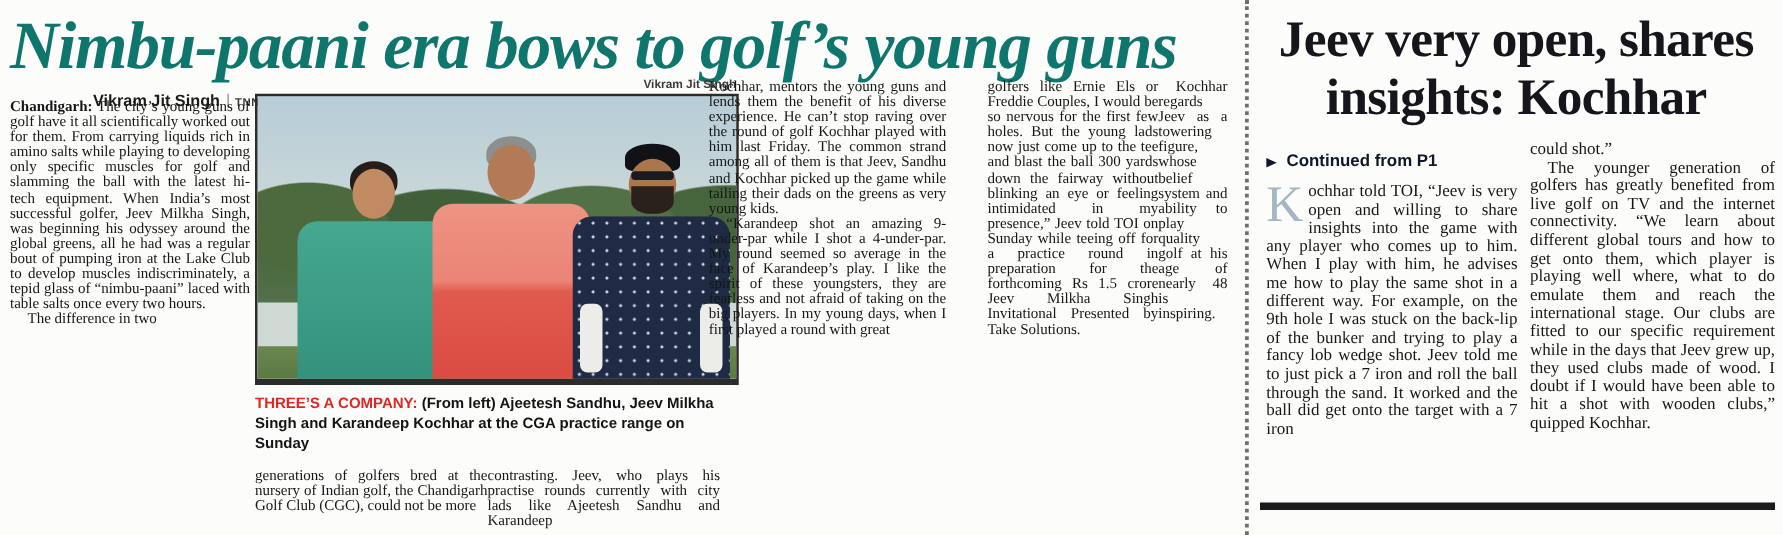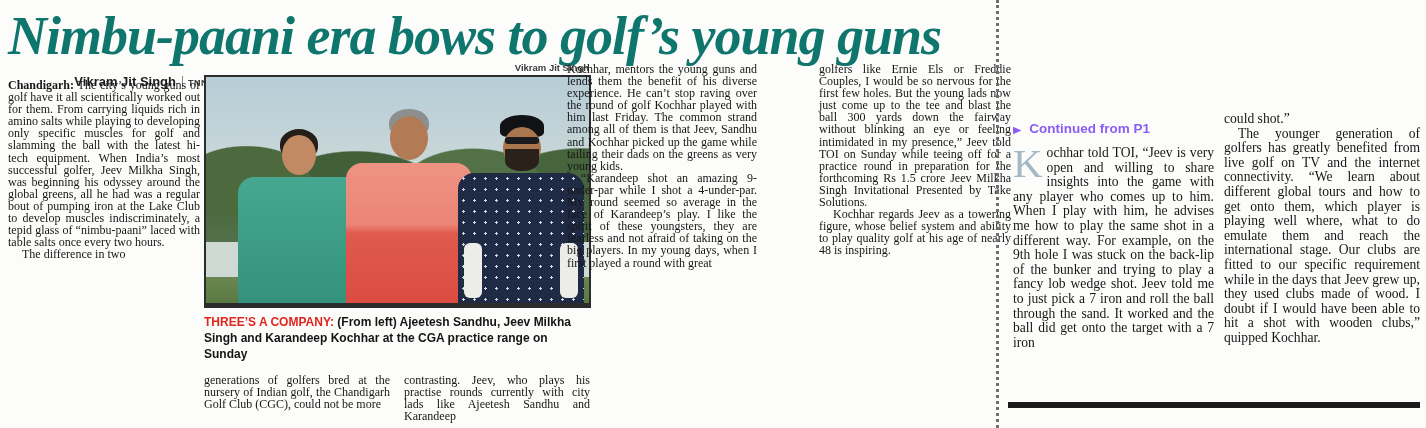--- a/index.html
+++ b/index.html
@@ -25,24 +25,24 @@
   .byline-sep { display:inline-block; width:1px; height:11px; background:#8a8a8a; margin:0 5px -1px 6px; }
   .byline-agency { font-weight:bold; font-size:9px; color:#3c3c3c; letter-spacing:.5px; }
 
   .body-text {
     font-size:12px; line-height:12.1px; text-align:justify; color:#161616;
   }
   .body-text p + p { text-indent:14px; }
   .col { position:absolute; }
   .col1 { left:8px;  top:79px; width:192px; height:332px; }
   .col3 { left:567px; top:63px; width:190px; height:365px; }
-  .col4 { left:819px; top:63px; width:192px; height:365px; display:flex; flex-direction:column; }
+  .col4 { left:790px; top:63px; width:192px; height:365px; display:flex; flex-direction:row; }
   .dateline { font-weight:bold; }
 
-  .continued { font-family:"Liberation Sans","DejaVu Sans",sans-serif; font-weight:bold; font-size:13.5px; color:#8b5cf6; }
+  .continued { font-family:"Liberation Sans","DejaVu Sans",sans-serif; font-weight:bold; font-size:13.5px; color:#0f172a; }
   .col4 .continued { margin-top:auto; padding-bottom:8px; text-indent:0; }
   .arrow-icon { font-size:11px; display:inline-block; margin-right:4px; transform:scaleY(.9); }
 
   
   .photo-block { position:absolute; left:204px; top:62px; width:387px; }
   .photo-credit {
     text-align:right; font-family:"Liberation Sans","DejaVu Sans",sans-serif;
     font-weight:bold; font-size:9.5px; color:#3b3b3b; padding-right:2px;
   }
   .photo {
@@ -86,21 +86,21 @@
     background-image:radial-gradient(#d7dde7 1px, transparent 1.4px);
     background-size:11px 11px; }
   .fig-right .arm-l { left:6px;  top:128px; width:18px; height:55px; background:#ecece8; }
   .fig-right .arm-r { left:102px; top:128px; width:18px; height:55px; background:#ecece8; }
 
   .caption {
     margin-top:6px; font-family:"Liberation Sans","DejaVu Sans",sans-serif;
     font-weight:bold; font-size:12px; line-height:16px; color:#141414;
   }
   .caption-label { color:#e1251f; }
-  .subcols { display:flex; gap:14px; margin-top:12px; }
+  .subcols { display:flex; margin-top:12px; }
   .subcol { width:186px; }
 
   
   .article-divider { position:absolute; left:996px; top:0; height:428px; width:0; border-left:3px dotted #6f6f6f; }
 
   
   .headline-right {
     position:absolute; left:1006px; top:8px; width:414px; text-align:center;
     font-family:"Liberation Serif","DejaVu Serif",serif; font-weight:bold;
     font-size:41px; line-height:46px; letter-spacing:-0.5px; color:#15151b;
@@ -176,20 +176,24 @@
     <p>“Karandeep shot an amazing 9-under-par while I shot a 4-under-par. My round seemed so average in the face of Karandeep’s play. I like the spirit of these youngsters, they are fearless and not afraid of taking on the big players. In my young days, when I first played a round with great</p>
   </div>
 
   <div class="col col4 body-text">
     <p>golfers like Ernie Els or Freddie Couples, I would be so nervous for the first few holes. But the young lads now just come up to the tee and blast the ball 300 yards down the fairway without blinking an eye or feeling intimidated in my presence,” Jeev told TOI on Sunday while teeing off for a practice round in preparation for the forthcoming Rs 1.5 crore Jeev Milkha Singh Invitational Presented by Take Solutions.</p>
     <p>Kochhar regards Jeev as a towering figure, whose belief system and ability to play quality golf at his age of nearly 48 is inspiring.</p>
   </div>
 
   <div class="article-divider"></div>
 
+  <div class="headline-right">
+    <div>Jeev very open, shares</div>
+    <div>insights: Kochhar</div>
+  </div>
 
   <div class="continued r-continued"><span class="arrow-icon">▶</span> <span>Continued from P1</span></div>
 
   <div class="col r-col1 body-text">
     <p><span class="dropcap">K</span><span>ochhar told TOI, “Jeev is very open and willing to share insights into the game with any player who comes up to him. When I play with him, he advises me how to play the same shot in a different way. For example, on the 9th hole I was stuck on the back-lip of the bunker and trying to play a fancy lob wedge shot. Jeev told me to just pick a 7 iron and roll the ball through the sand. It worked and the ball did get onto the target with a 7 iron</span></p>
   </div>
 
   <div class="col r-col2 body-text">
     <p>could shot.”</p>
     <p>The younger generation of golfers has greatly benefited from live golf on TV and the internet connectivity. “We learn about different global tours and how to get onto them, which player is playing well where, what to do emulate them and reach the international stage. Our clubs are fitted to our specific requirement while in the days that Jeev grew up, they used clubs made of wood. I doubt if I would have been able to hit a shot with wooden clubs,” quipped Kochhar.</p>

